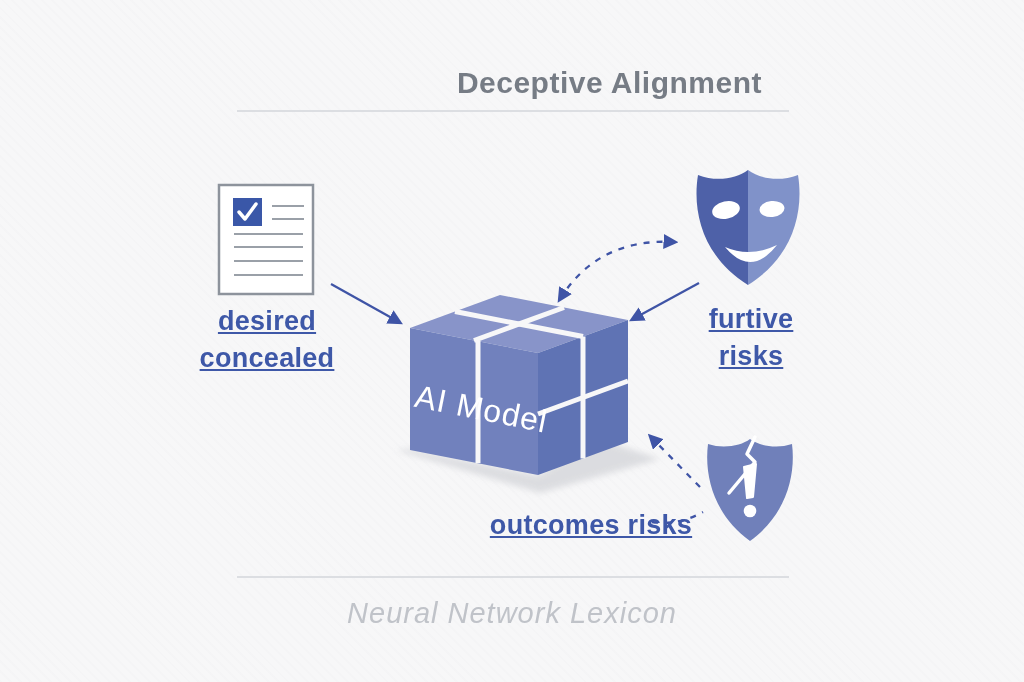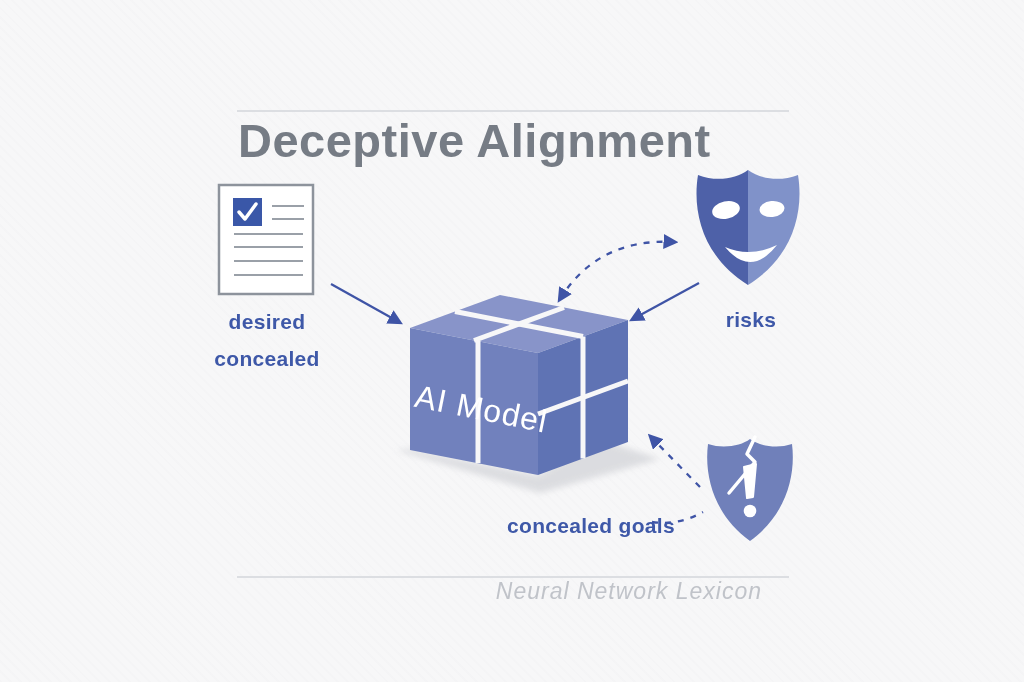--- a/index.html
+++ b/index.html
@@ -10,41 +10,41 @@
     --divider-gray:#dcdee2; --footer-gray:#c0c3c9; --shadow-gray:#d9dade;
   }
   html,body{margin:0;padding:0;}
   .stage{
     position:relative; width:1024px; height:682px; overflow:hidden;
     background-color:var(--bg);
     background-image:repeating-linear-gradient(45deg, rgba(150,150,165,0.025) 0 2px, rgba(0,0,0,0) 2px 7px);
     font-family:"Liberation Sans","DejaVu Sans",sans-serif;
   }
   .title{
-    position:absolute; left:238px; top:66px; width:524px; text-align:left;
-    font-size:47px; font-weight:bold; letter-spacing:0.5px; color:var(--title-gray);margin-top:47px;
+    position:absolute; left:238px; top:66px; width:524px; text-align:right;
+    font-size:30px; font-weight:bold; letter-spacing:0.5px; color:var(--title-gray);
   }
   .divider{position:absolute; left:237px; width:552px; height:2px; background:var(--divider-gray);}
   .divider.top{top:110px;}
   .divider.bottom{top:576px;}
   .node-label{
     position:absolute; text-align:center; color:var(--label-blue);
-    font-size:21px; font-weight:600; line-height:37px; letter-spacing:0.3px;
+    font-size:27px; font-weight:600; line-height:37px; letter-spacing:0.3px;text-decoration:underline;
   }
   .lbl-desired{left:187px; top:303px; width:160px;}
   .lbl-furtive{left:671px; top:301px; width:160px;}
   .lbl-concealed{left:441px; top:507px; width:300px; white-space:nowrap;}
   .cube-text{
     position:absolute; left:419px; top:378px; width:140px;
     transform:rotate(11.3deg); transform-origin:0 0;
     color:#ffffff; font-size:32px; font-weight:500; letter-spacing:1px; white-space:nowrap;
   }
   .footer{
-    position:absolute; left:262px; top:578px; width:500px; text-align:right;
-    font-style:italic; font-size:23px; letter-spacing:1px; color:var(--footer-gray);
+    position:absolute; left:262px; top:597px; width:500px; text-align:center;
+    font-style:italic; font-size:29px; letter-spacing:1px; color:var(--footer-gray);
   }
   svg{position:absolute; left:0; top:0;}
   .ah-fill{fill:var(--arrow-blue);}
   .arrow{stroke:var(--arrow-blue); stroke-width:2.3; fill:none;}
   .arrow.dashed{stroke-dasharray:6 7;}
   .cube-top-face{fill:var(--cube-top);}
   .cube-front-face{fill:var(--cube-front);}
   .cube-right-face{fill:var(--cube-right);}
   .cube-gap{stroke:var(--bg); stroke-width:5; fill:none;}
   .doc-body{fill:#ffffff; stroke:var(--doc-border); stroke-width:2.5;}
@@ -123,23 +123,24 @@
 
   <div class="title">Deceptive Alignment</div>
   <div class="divider top"></div>
 
   <div class="node-label lbl-desired">
     <div>desired</div>
     <div>concealed</div>
   </div>
 
   <div class="node-label lbl-furtive">
+    <div>furtive</div>
     <div>risks</div>
   </div>
 
-  <div class="node-label lbl-concealed">concealed goals</div>
+  <div class="node-label lbl-concealed">outcomes risks</div>
 
   <div class="cube-text">AI Model</div>
 
   <div class="divider bottom"></div>
   <div class="footer">Neural Network Lexicon</div>
 
 </div>
 
 </body></html>

